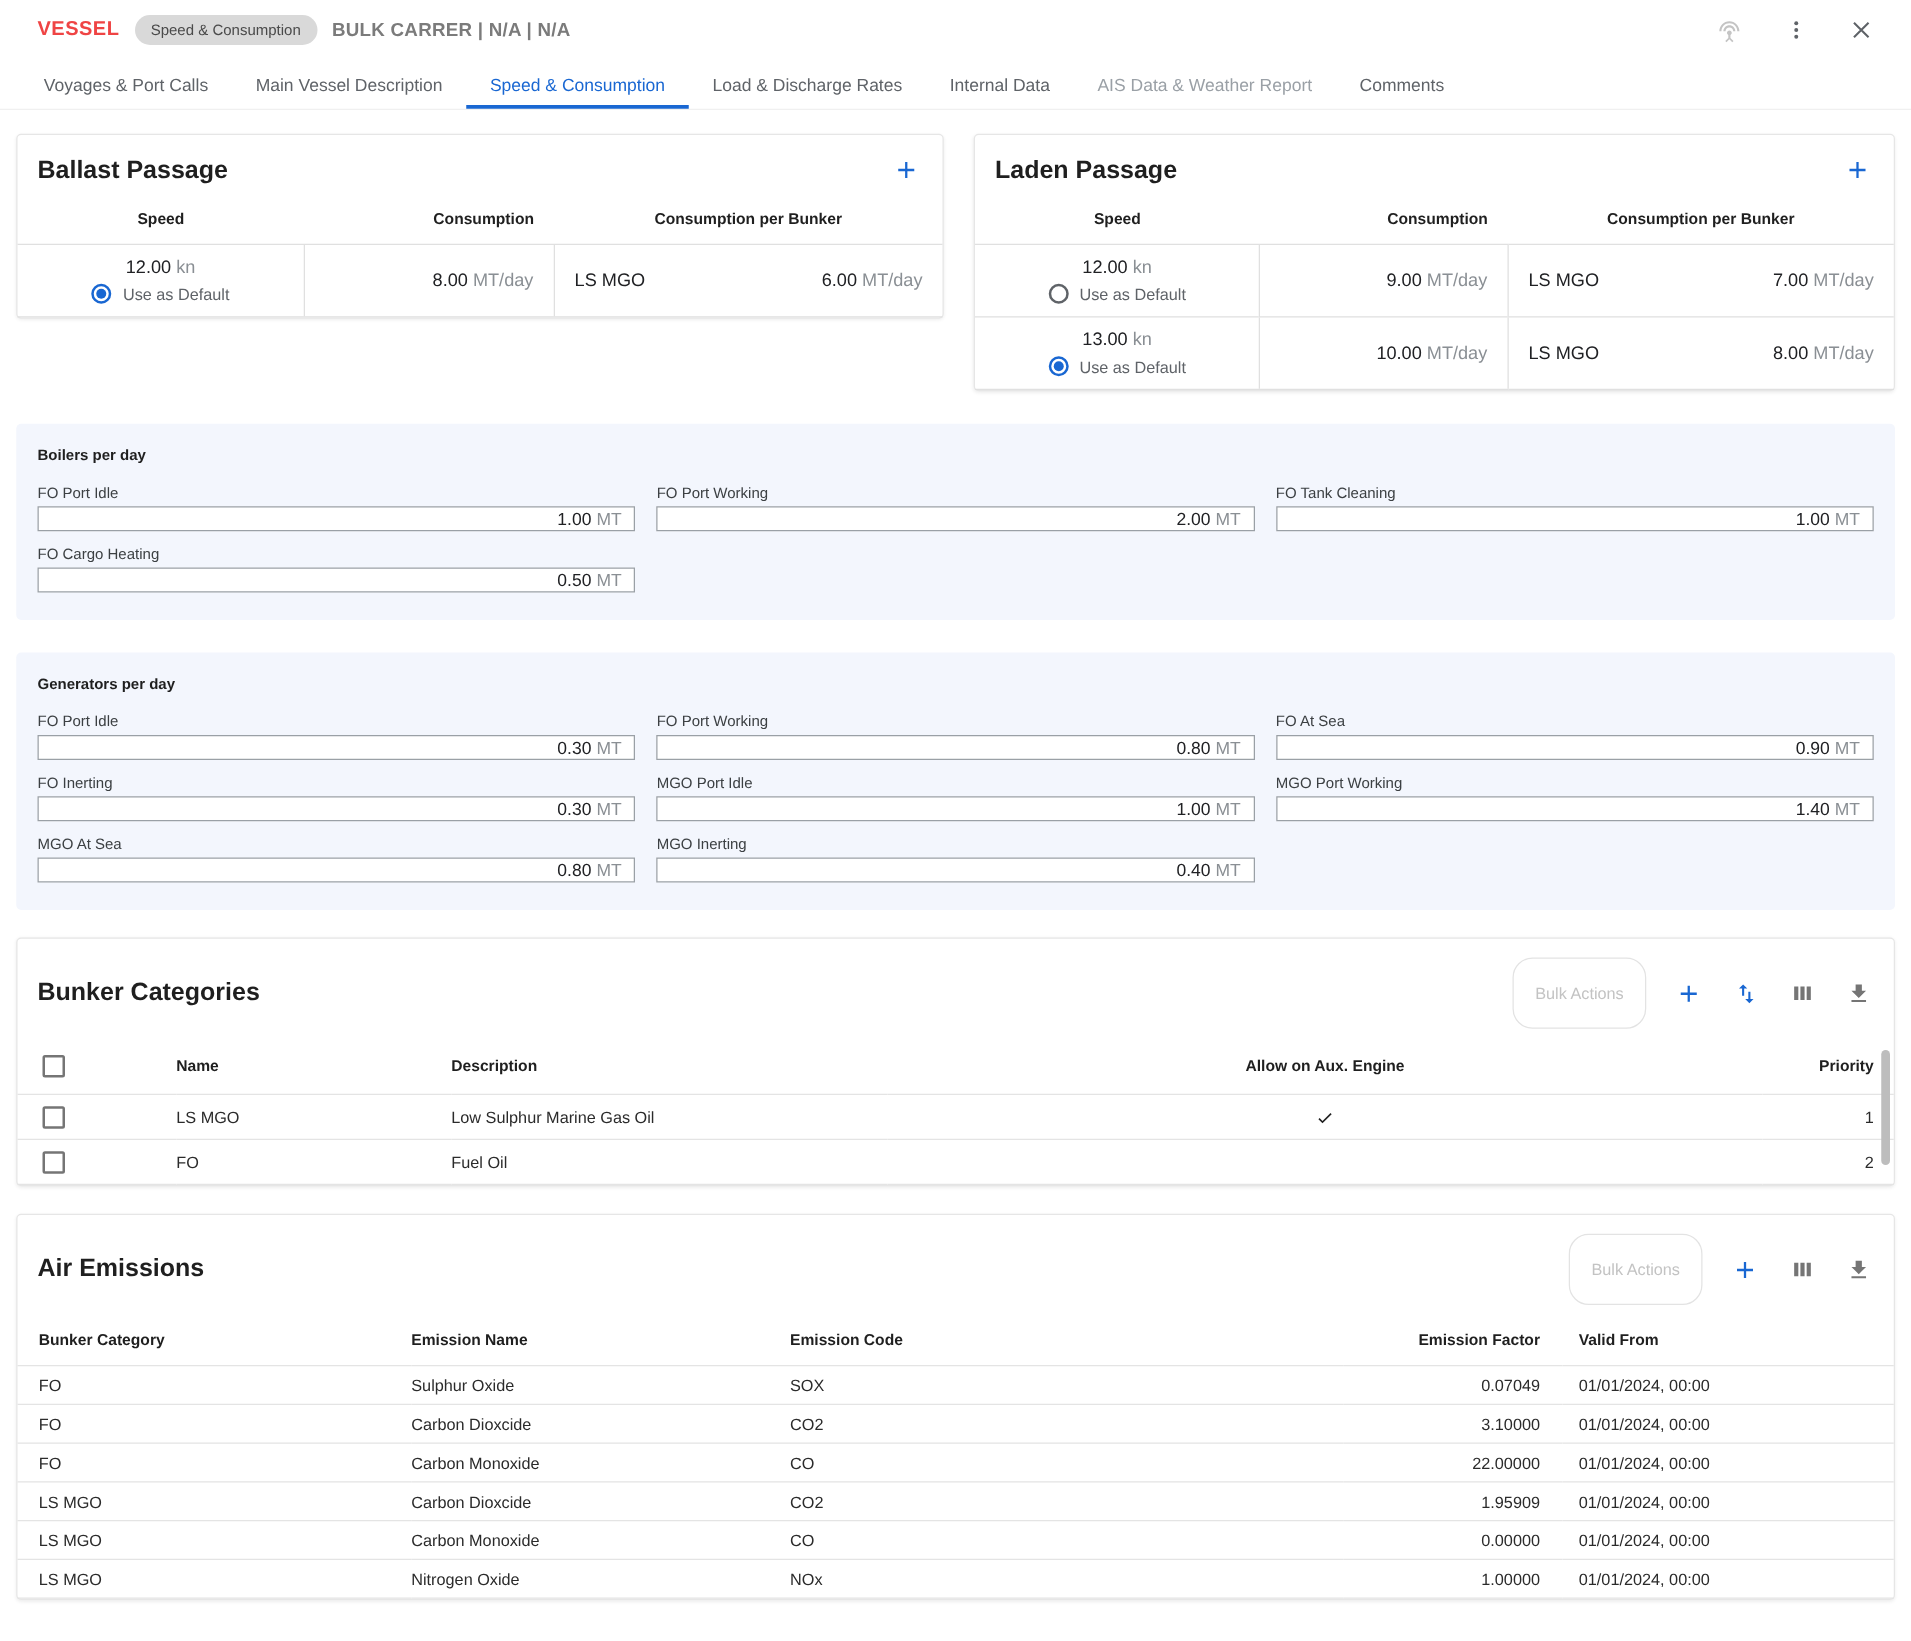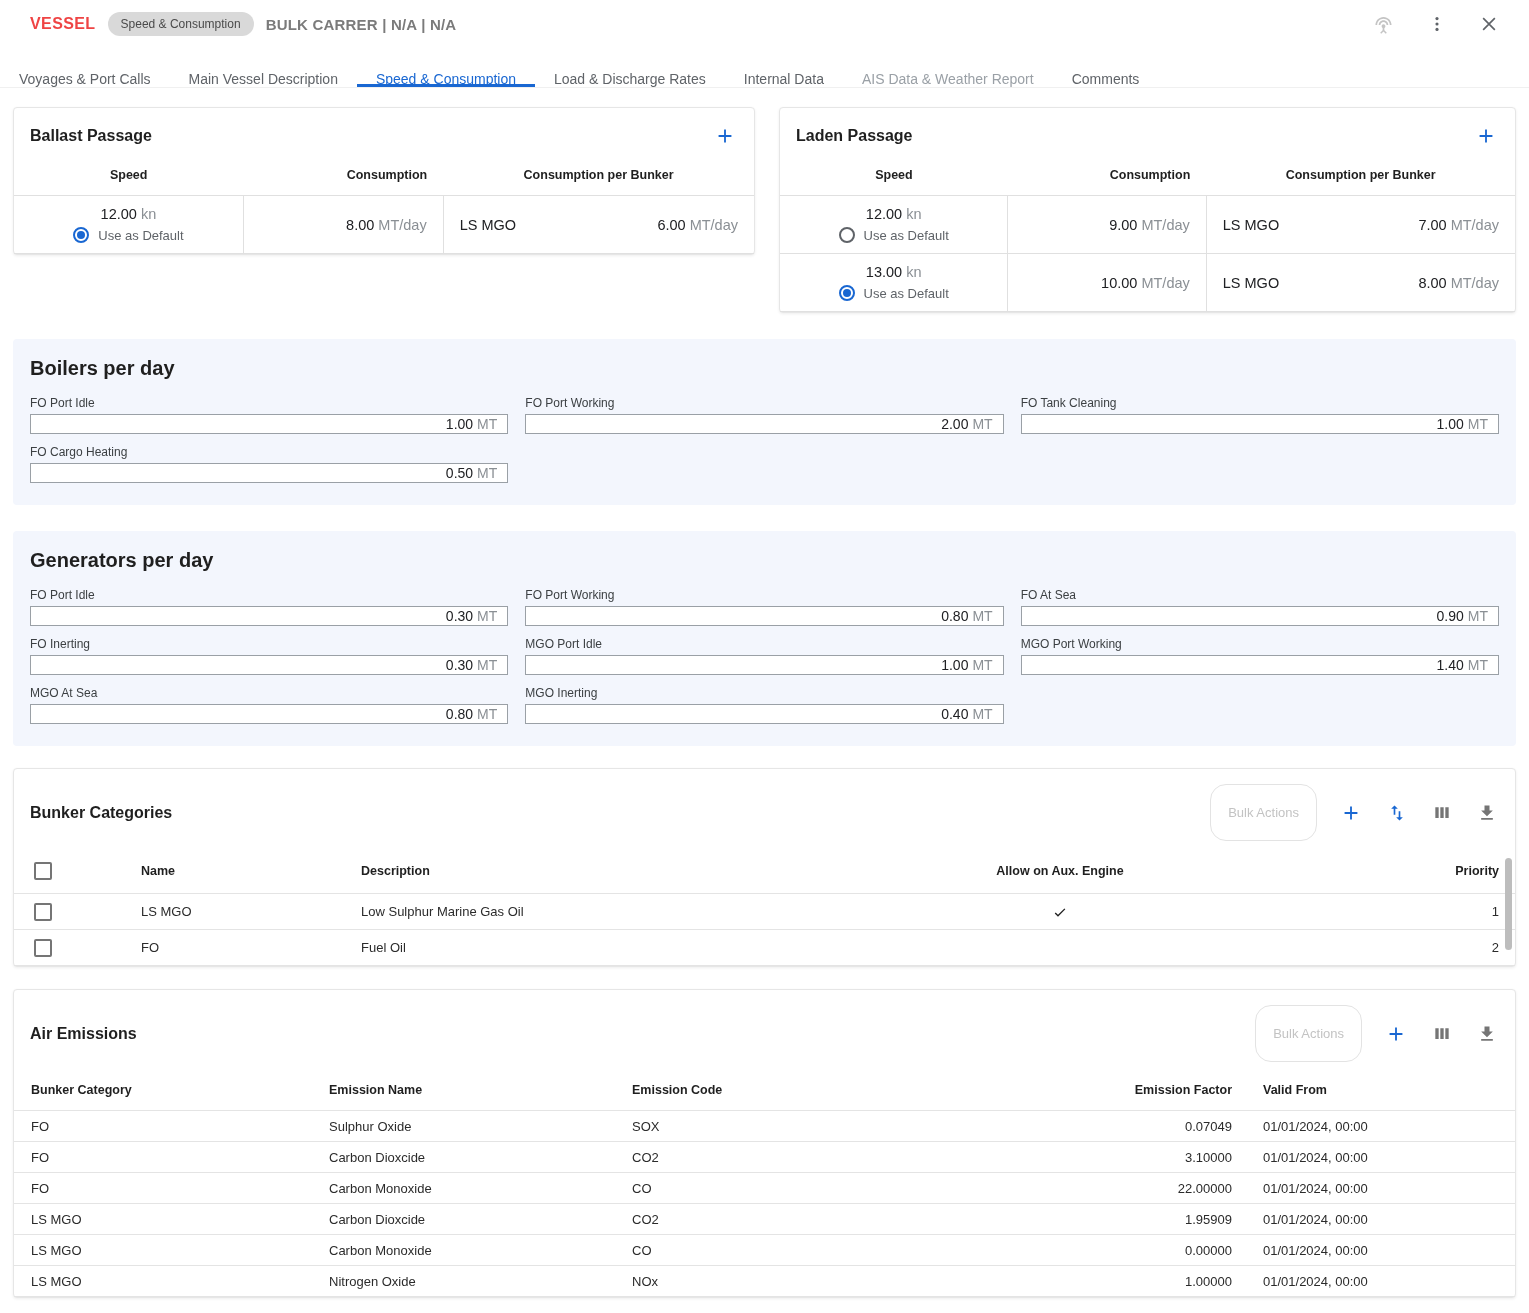--- a/index.html
+++ b/index.html
@@ -11,32 +11,32 @@
   }
   
   .app-header { display:flex; align-items:center; height:48px; padding:0 28px 0 30px; }
   .app-title { font-size:16px; font-weight:bold; letter-spacing:.4px; color:#ef4444; }
   .app-badge { margin-left:12px; background:#d9d9d9; color:#4a4a4a; border-radius:13px;
                padding:5px 13px; font-size:12px; white-space:nowrap; }
   .app-subtitle { margin-left:12px; font-size:15px; color:#7b7b7b; font-weight:bold; letter-spacing:.2px; }
   .header-actions { margin-left:auto; display:flex; align-items:center; gap:28px; }
   .icon-btn { background:none; border:none; cursor:pointer; display:flex; align-items:center; justify-content:center; padding:2px; }
   
-  .tab-bar { display:flex; height:40px; border-bottom:1px solid #f0f0f0; padding-left:0;align-items:flex-end; }
+  .tab-bar { display:flex; height:40px; border-bottom:1px solid #f0f0f0; padding-left:16px; }
   .tab { position:relative; display:flex; align-items:center; padding:0 19px; font-size:14px;
          color:#5f6368; cursor:pointer; white-space:nowrap; }
   .tab.active { color:#1967d2; }
   .tab.active::after { content:""; position:absolute; left:0; right:0; bottom:0; height:3px; background:#1967d2; }
   .tab.muted { color:#9aa0a6; }
   
   .content { padding:19px 13px 24px; }
   .card { background:#fff; border:1px solid #e6e6e6; border-radius:4px;
           box-shadow:0 1px 3px rgba(0,0,0,.07); }
   .card-head { display:flex; align-items:center; justify-content:space-between; padding:15px 16px 9px; }
-  .card-title { font-size:16px; font-weight:bold; color:#1f1f1f; }
+  .card-title { font-size:20px; font-weight:bold; color:#1f1f1f; }
   .passage-row { display:flex; gap:24px; align-items:flex-start; }
   .passage-card.ballast { width:742px; }
   .passage-card.laden { flex:1; }
   
   .passage-table { width:100%; border-collapse:collapse; }
   .passage-table th { font-size:12.5px; font-weight:bold; color:#1f1f1f; padding:10px 16px 13px; }
   .th-speed { width:31%; text-align:center; }
   .th-cons { width:27%; text-align:right; }
   .th-bunker { width:42%; text-align:center; }
   .passage-table td { border-top:1px solid #e0e0e0; height:58px; font-size:14.5px; }
@@ -47,21 +47,21 @@
   .unit { color:#8a8f94; }
   .default-line { display:flex; align-items:center; justify-content:center; gap:9px;
                   font-size:13px; color:#5f6368; cursor:pointer; }
   .radio { width:16px; height:16px; border-radius:50%; border:2px solid #5f6368; position:relative; flex:0 0 auto; }
   .radio.checked { border-color:#1967d2; }
   .radio.checked::after { content:""; position:absolute; inset:2px; border-radius:50%; background:#1967d2; }
   .cell-cons { text-align:right; padding-right:16px; }
   .cell-bunker .bunker-inner { display:flex; align-items:center; justify-content:space-between; padding:0 16px; }
   
   .fuel-section { background:#f3f6fd; border-radius:4px; margin-top:26px; padding:18px 17px 22px; }
-  .fuel-title { font-size:20px; font-weight:bold; color:#1f1f1f; margin-bottom:16px; }
+  .fuel-title { font-size:12px; font-weight:bold; color:#1f1f1f; margin-bottom:16px; }
   .fields-grid { display:grid; grid-template-columns:repeat(3,1fr); column-gap:17px; row-gap:11px; }
   .field-label { display:block; font-size:12px; color:#3c4043; margin-bottom:4px; }
   .input-box { background:#fff; border:1px solid #9aa0a6; border-radius:0; height:20px;
                display:flex; align-items:center; justify-content:flex-end; gap:4px;
                padding:0 10px; font-size:14px; cursor:text; }
   
   .toolbar { display:flex; align-items:center; gap:21px; }
   .pill-btn { border:1px solid #e3e3e3; background:#fff; border-radius:16px; padding:20px 17px;
               font-size:13px; color:#c3c3c3; cursor:default; font-family:inherit; }
   

